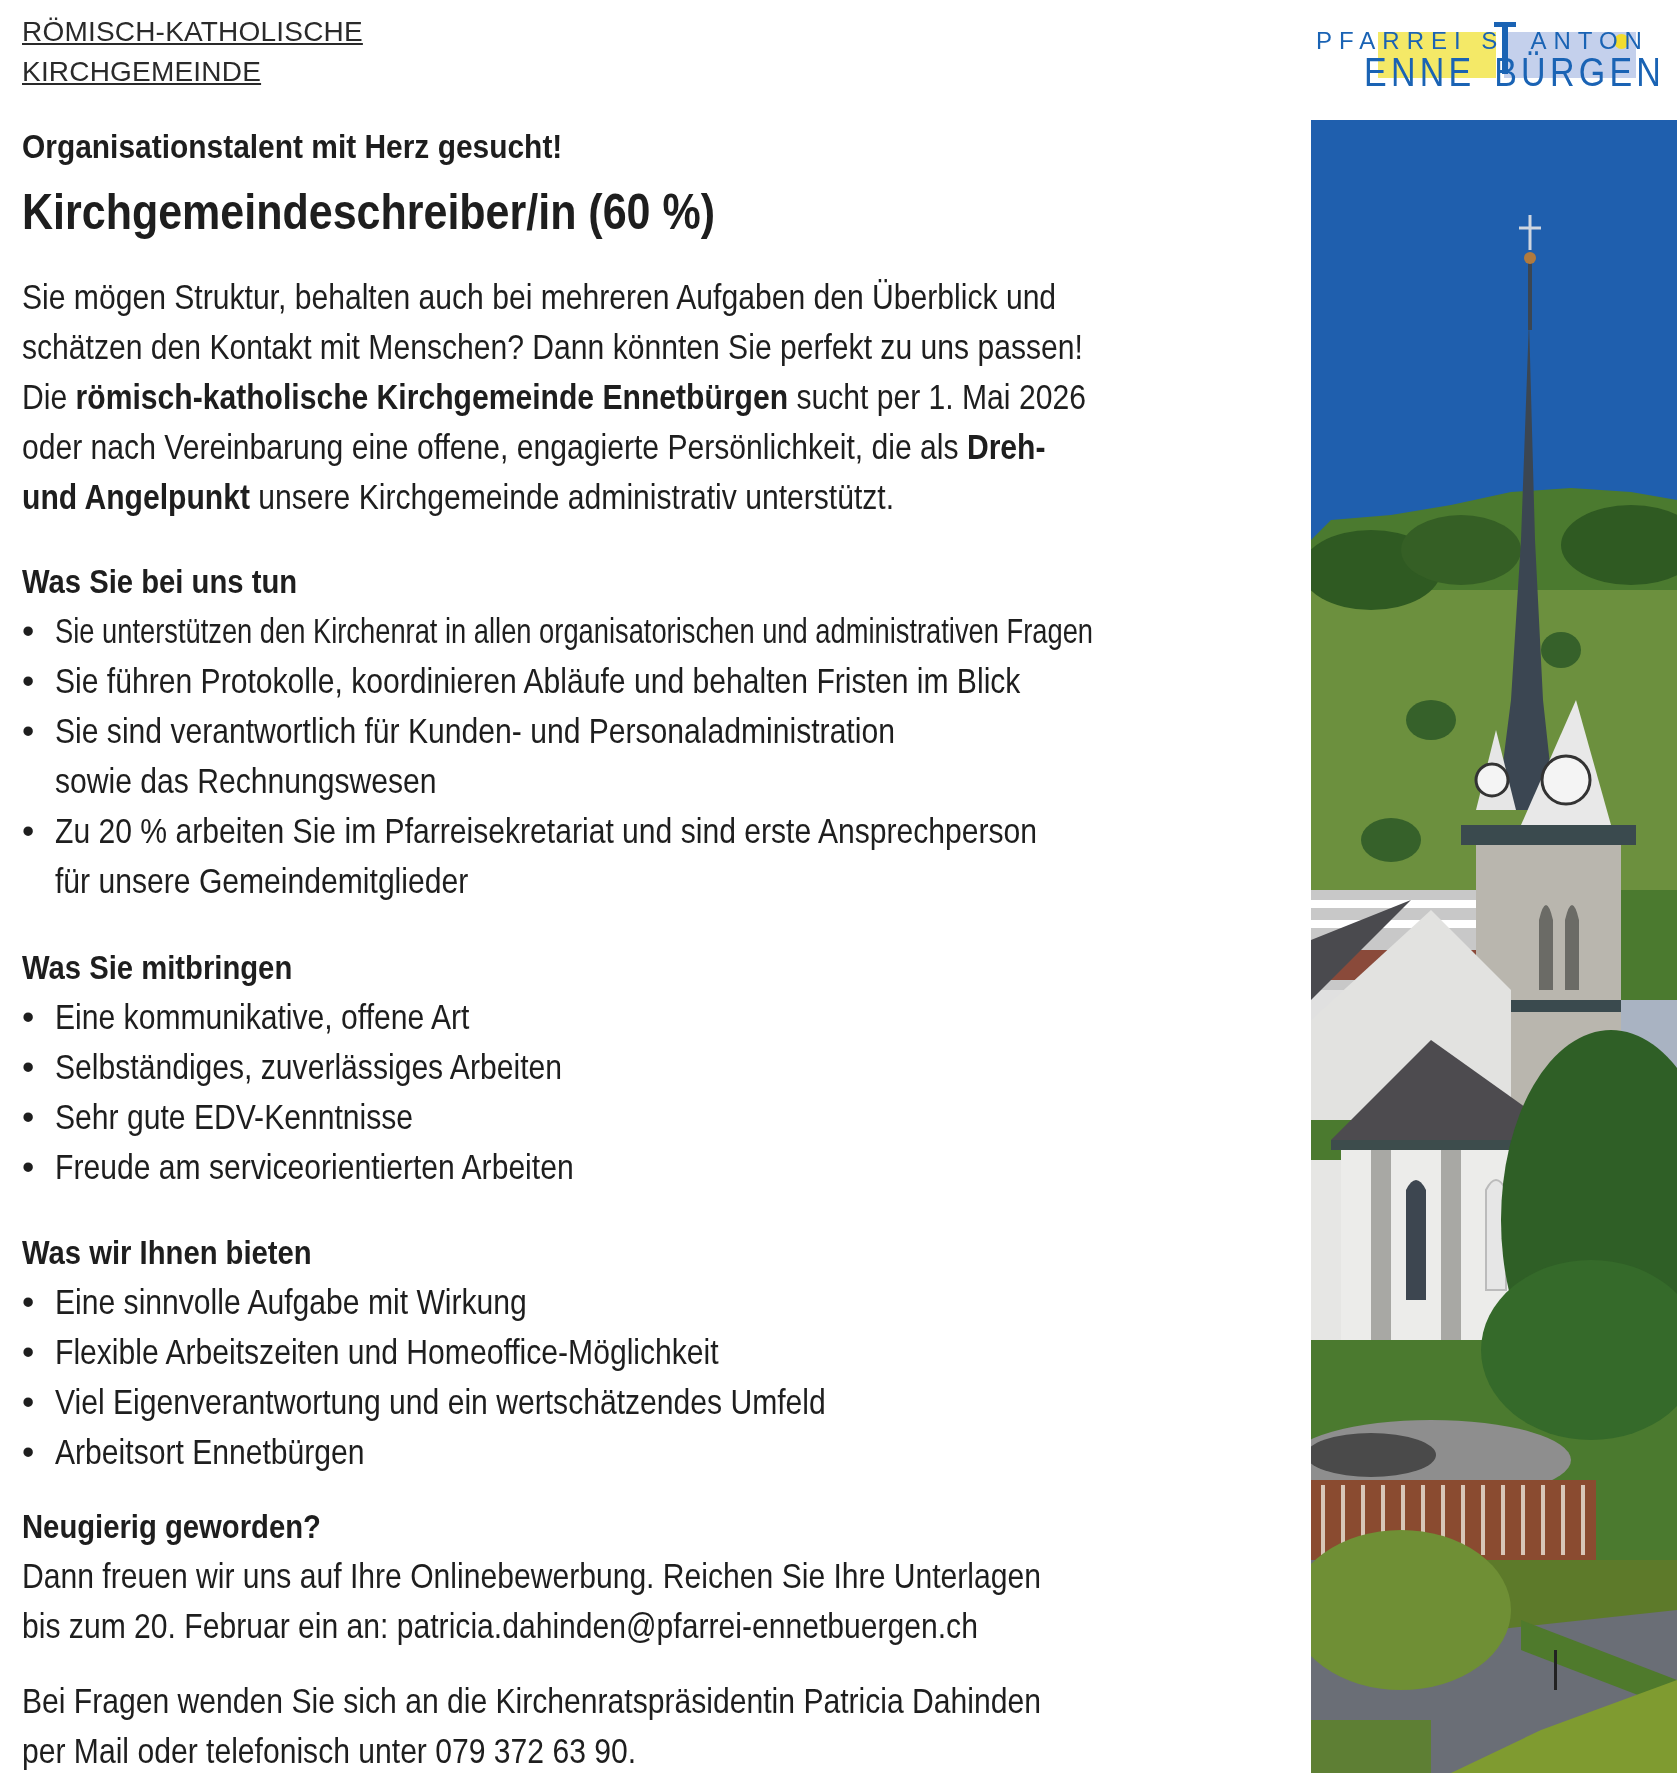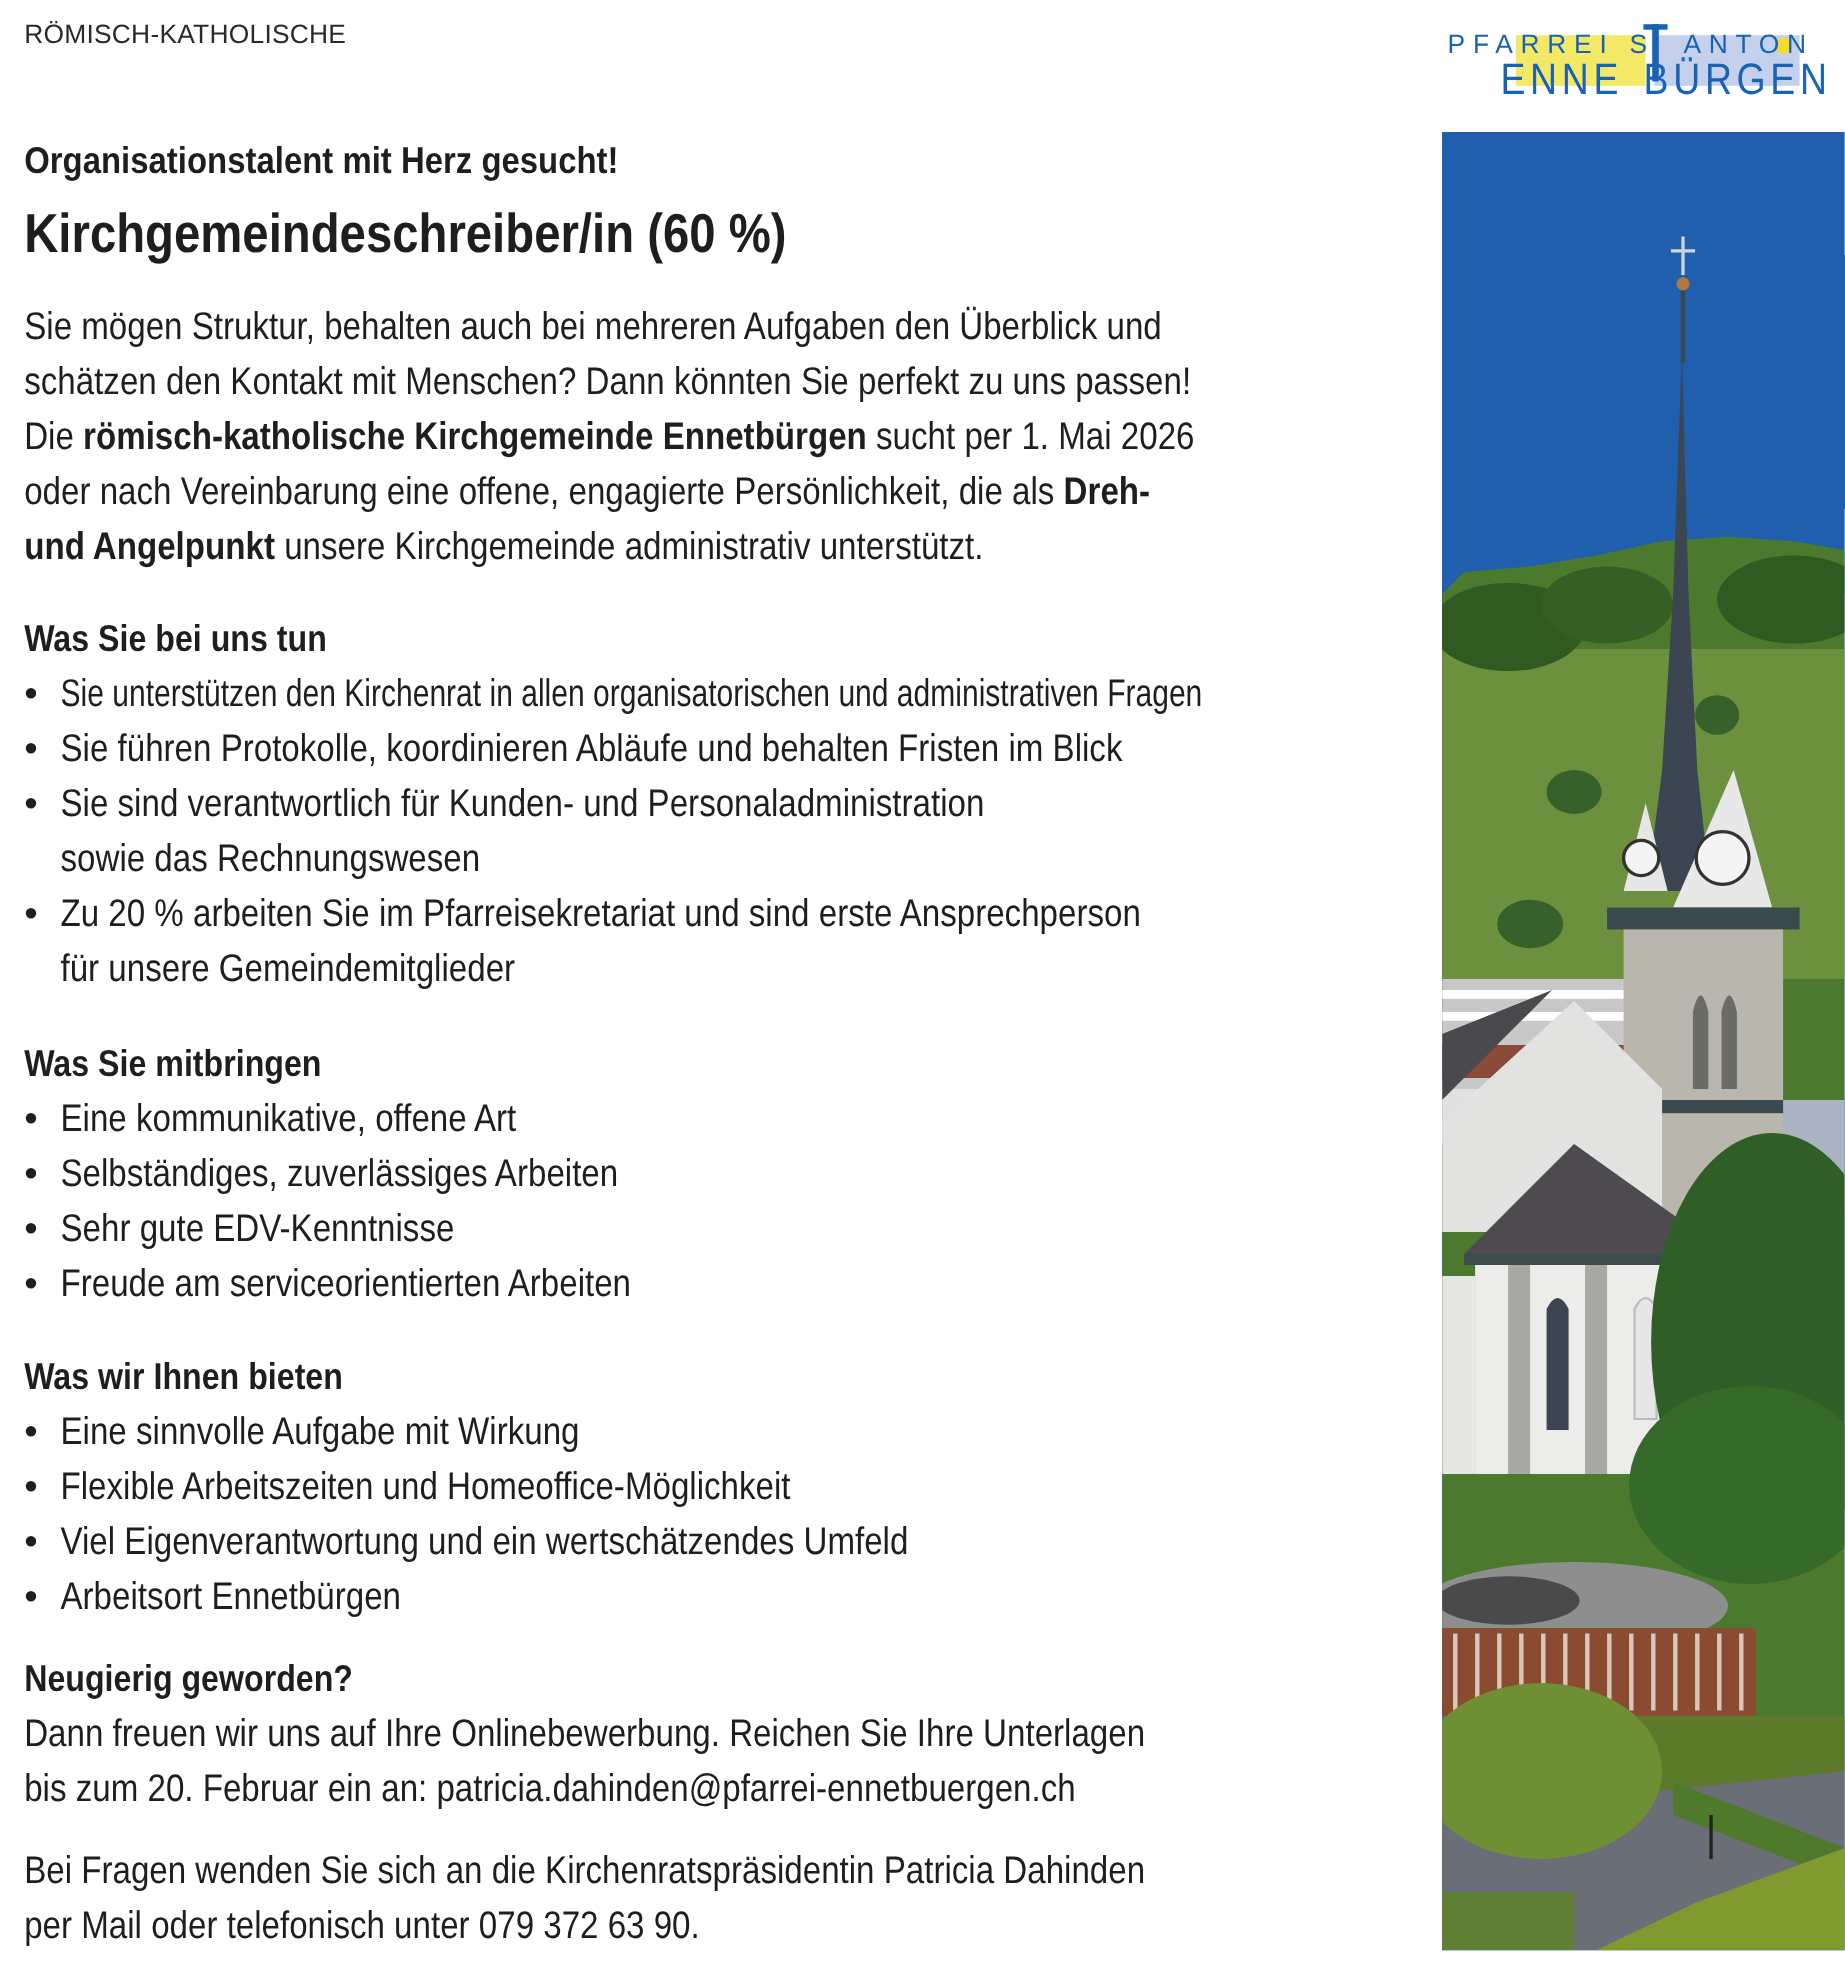--- a/index.html
+++ b/index.html
@@ -2,21 +2,21 @@
 <html><head>
   <meta charset="utf-8">
   <style>
     html, body { margin: 0; padding: 0; background: #ffffff; }
     body {
       width: 1677px; height: 1785px; position: relative; overflow: hidden;
       font-family: "Liberation Sans", sans-serif; color: #1e1e1e;
     }
     .org {
       position: absolute; left: 22px; top: 12px;
-      font-size: 24px; line-height: 40px; letter-spacing: 0.2px; color: #2a2a2a;
+      font-size: 28px; line-height: 40px; letter-spacing: 0.2px; color: #2a2a2a; text-decoration: underline;
     }
     .subtitle {
       position: absolute; left: 22px; top: 125px;
       font-size: 34px; font-weight: bold; line-height: 42px;
       transform: scaleX(0.88); transform-origin: left;
       white-space: nowrap;
     }
     .title {
       position: absolute; left: 22px; top: 182px;
       font-size: 50px; font-weight: bold; line-height: 60px;
@@ -74,20 +74,21 @@
       position: absolute; left: 1311px; top: 120px; width: 366px; height: 1653px; overflow: hidden;
       background: #1f5fae;
     }
     .photo svg { display: block; }
   </style>
 </head>
 <body>
 
 <div class="org">
   <div>RÖMISCH-KATHOLISCHE</div>
+  <div>KIRCHGEMEINDE</div>
 </div>
 
 <div class="logo">
   <div class="yellow"></div>
   <div class="lavender"></div>
   <div class="sun"></div>
   <div class="tbar"></div>
   <div class="tstem"></div>
   <div class="top">
     <span>PFARREI S</span><span style="display:inline-block;width:26px;"></span><span>ANTON</span>

